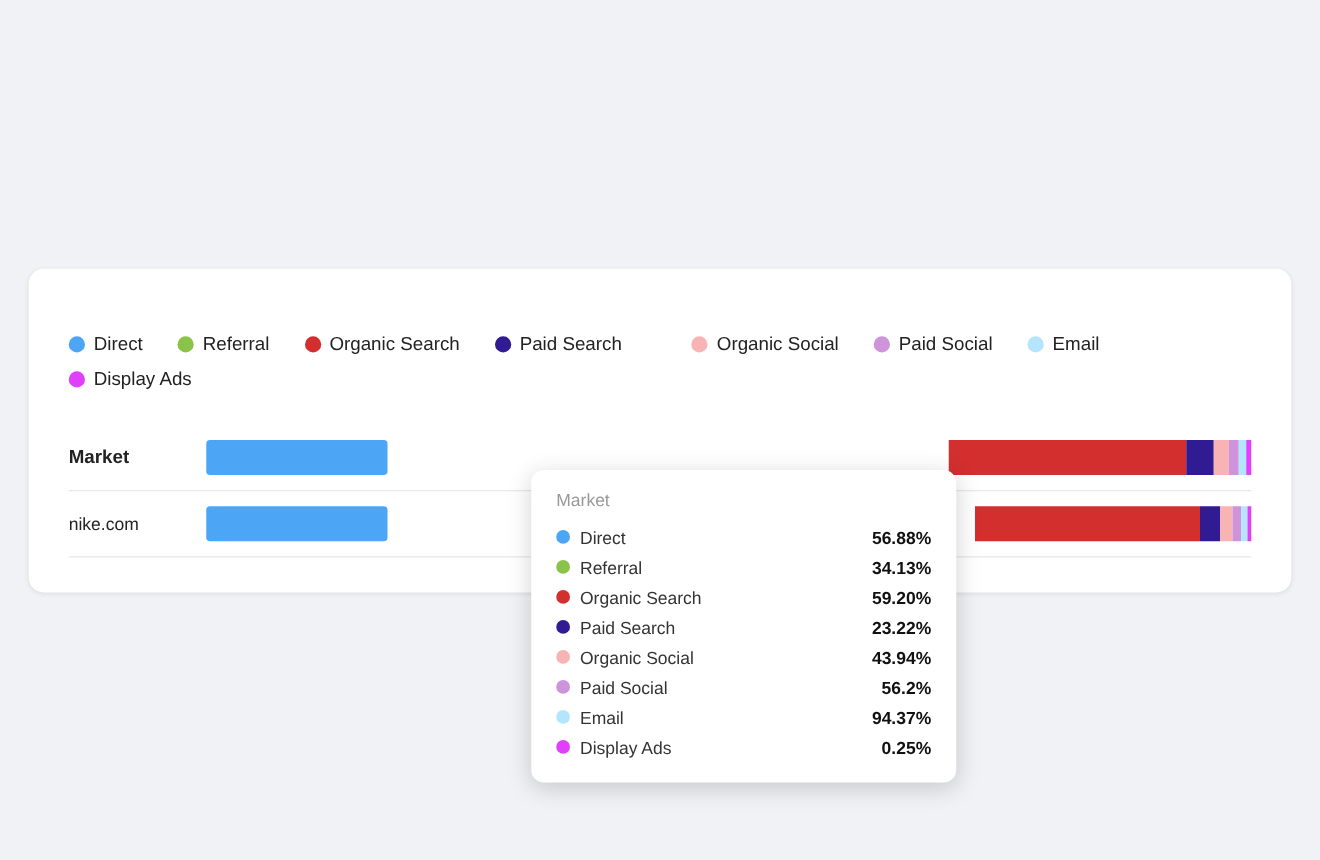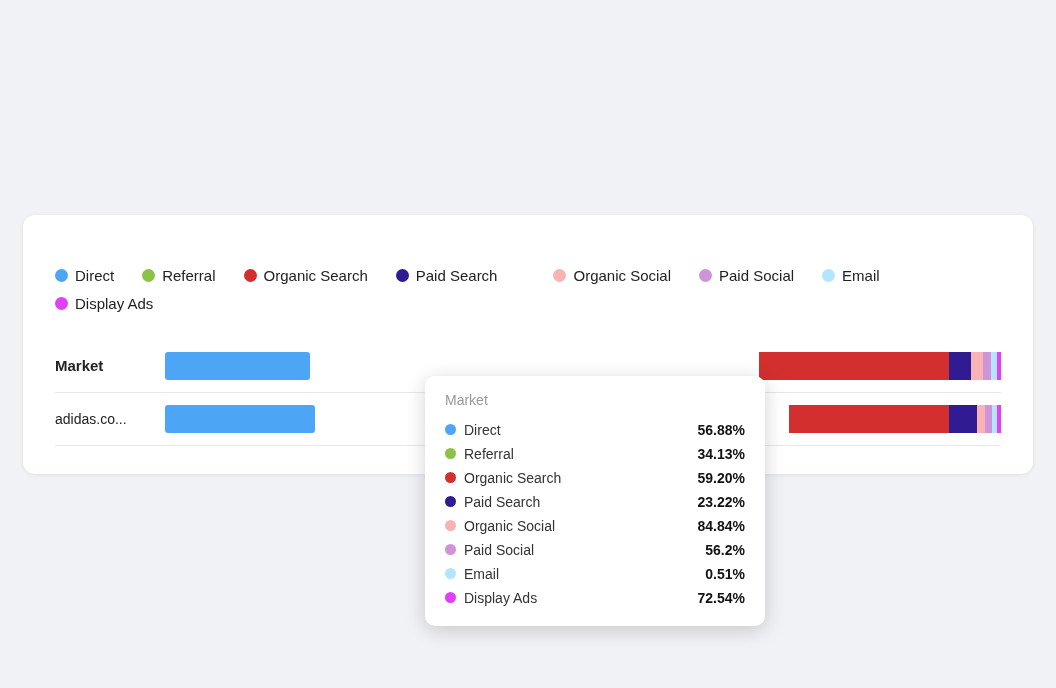--- a/index.html
+++ b/index.html
@@ -200,33 +200,33 @@
             <div class="bar-segment" style="width: 190px; background: rgb(211, 47, 47);"></div>
             <div class="bar-segment" style="width: 22px; background: rgb(49, 27, 146);"></div>
             <div class="bar-segment" style="width: 12px; background: rgb(248, 180, 180);"></div>
             <div class="bar-segment" style="width: 8px; background: rgb(206, 147, 216);"></div>
             <div class="bar-segment" style="width: 6px; background: rgb(179, 229, 252);"></div>
             <div class="bar-segment" style="width: 4px; background: rgb(224, 64, 251);"></div>
           </div>
         </div>
       </div>
       <div class="chart-row">
-        <div class="row-label">adidas.co...</div>
+        <div class="row-label">nike.com</div>
         <div class="bars-left">
-          <div class="bar-blue" style="width: 150px;"></div>
+          <div class="bar-blue" style="width: 145px;"></div>
         </div>
         <div class="bars-right">
           <div style="flex: 1 1 0%;"></div>
           <div style="display: flex; height: 28px;">
-            <div class="bar-segment" style="width: 160px; background: rgb(211, 47, 47);"></div>
-            <div class="bar-segment" style="width: 28px; background: rgb(49, 27, 146);"></div>
-            <div class="bar-segment" style="width: 8px; background: rgb(248, 180, 180);"></div>
+            <div class="bar-segment" style="width: 180px; background: rgb(211, 47, 47);"></div>
+            <div class="bar-segment" style="width: 16px; background: rgb(49, 27, 146);"></div>
+            <div class="bar-segment" style="width: 10px; background: rgb(248, 180, 180);"></div>
             <div class="bar-segment" style="width: 7px; background: rgb(206, 147, 216);"></div>
             <div class="bar-segment" style="width: 5px; background: rgb(179, 229, 252);"></div>
-            <div class="bar-segment" style="width: 4px; background: rgb(224, 64, 251);"></div>
+            <div class="bar-segment" style="width: 3px; background: rgb(224, 64, 251);"></div>
           </div>
         </div>
       </div>
       <div class="tooltip" id="tooltip-container">
         <div class="tooltip-title">Market</div>
         <div class="tooltip-row">
           <div class="tooltip-label-group">
             <span class="tooltip-dot" style="background: rgb(77, 166, 245);"></span>
             <span class="tooltip-label">Direct</span>
           </div>
@@ -251,38 +251,38 @@
             <span class="tooltip-dot" style="background: rgb(49, 27, 146);"></span>
             <span class="tooltip-label">Paid Search</span>
           </div>
           <span class="tooltip-value">23.22%</span>
         </div>
         <div class="tooltip-row">
           <div class="tooltip-label-group">
             <span class="tooltip-dot" style="background: rgb(248, 180, 180);"></span>
             <span class="tooltip-label">Organic Social</span>
           </div>
-          <span class="tooltip-value">84.84%</span>
+          <span class="tooltip-value">43.94%</span>
         </div>
         <div class="tooltip-row">
           <div class="tooltip-label-group">
             <span class="tooltip-dot" style="background: rgb(206, 147, 216);"></span>
             <span class="tooltip-label">Paid Social</span>
           </div>
           <span class="tooltip-value">56.2%</span>
         </div>
         <div class="tooltip-row">
           <div class="tooltip-label-group">
             <span class="tooltip-dot" style="background: rgb(179, 229, 252);"></span>
             <span class="tooltip-label">Email</span>
           </div>
-          <span class="tooltip-value">0.51%</span>
+          <span class="tooltip-value">94.37%</span>
         </div>
         <div class="tooltip-row">
           <div class="tooltip-label-group">
             <span class="tooltip-dot" style="background: rgb(224, 64, 251);"></span>
             <span class="tooltip-label">Display Ads</span>
           </div>
-          <span class="tooltip-value">72.54%</span>
+          <span class="tooltip-value">0.25%</span>
         </div>
       </div>
   </div>
 </div>
 
 </body></html>

